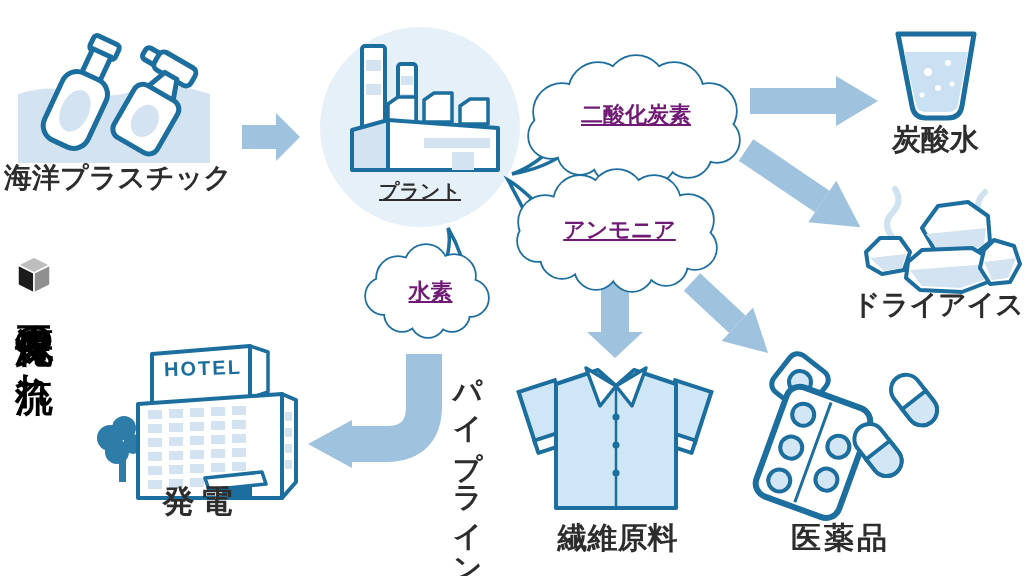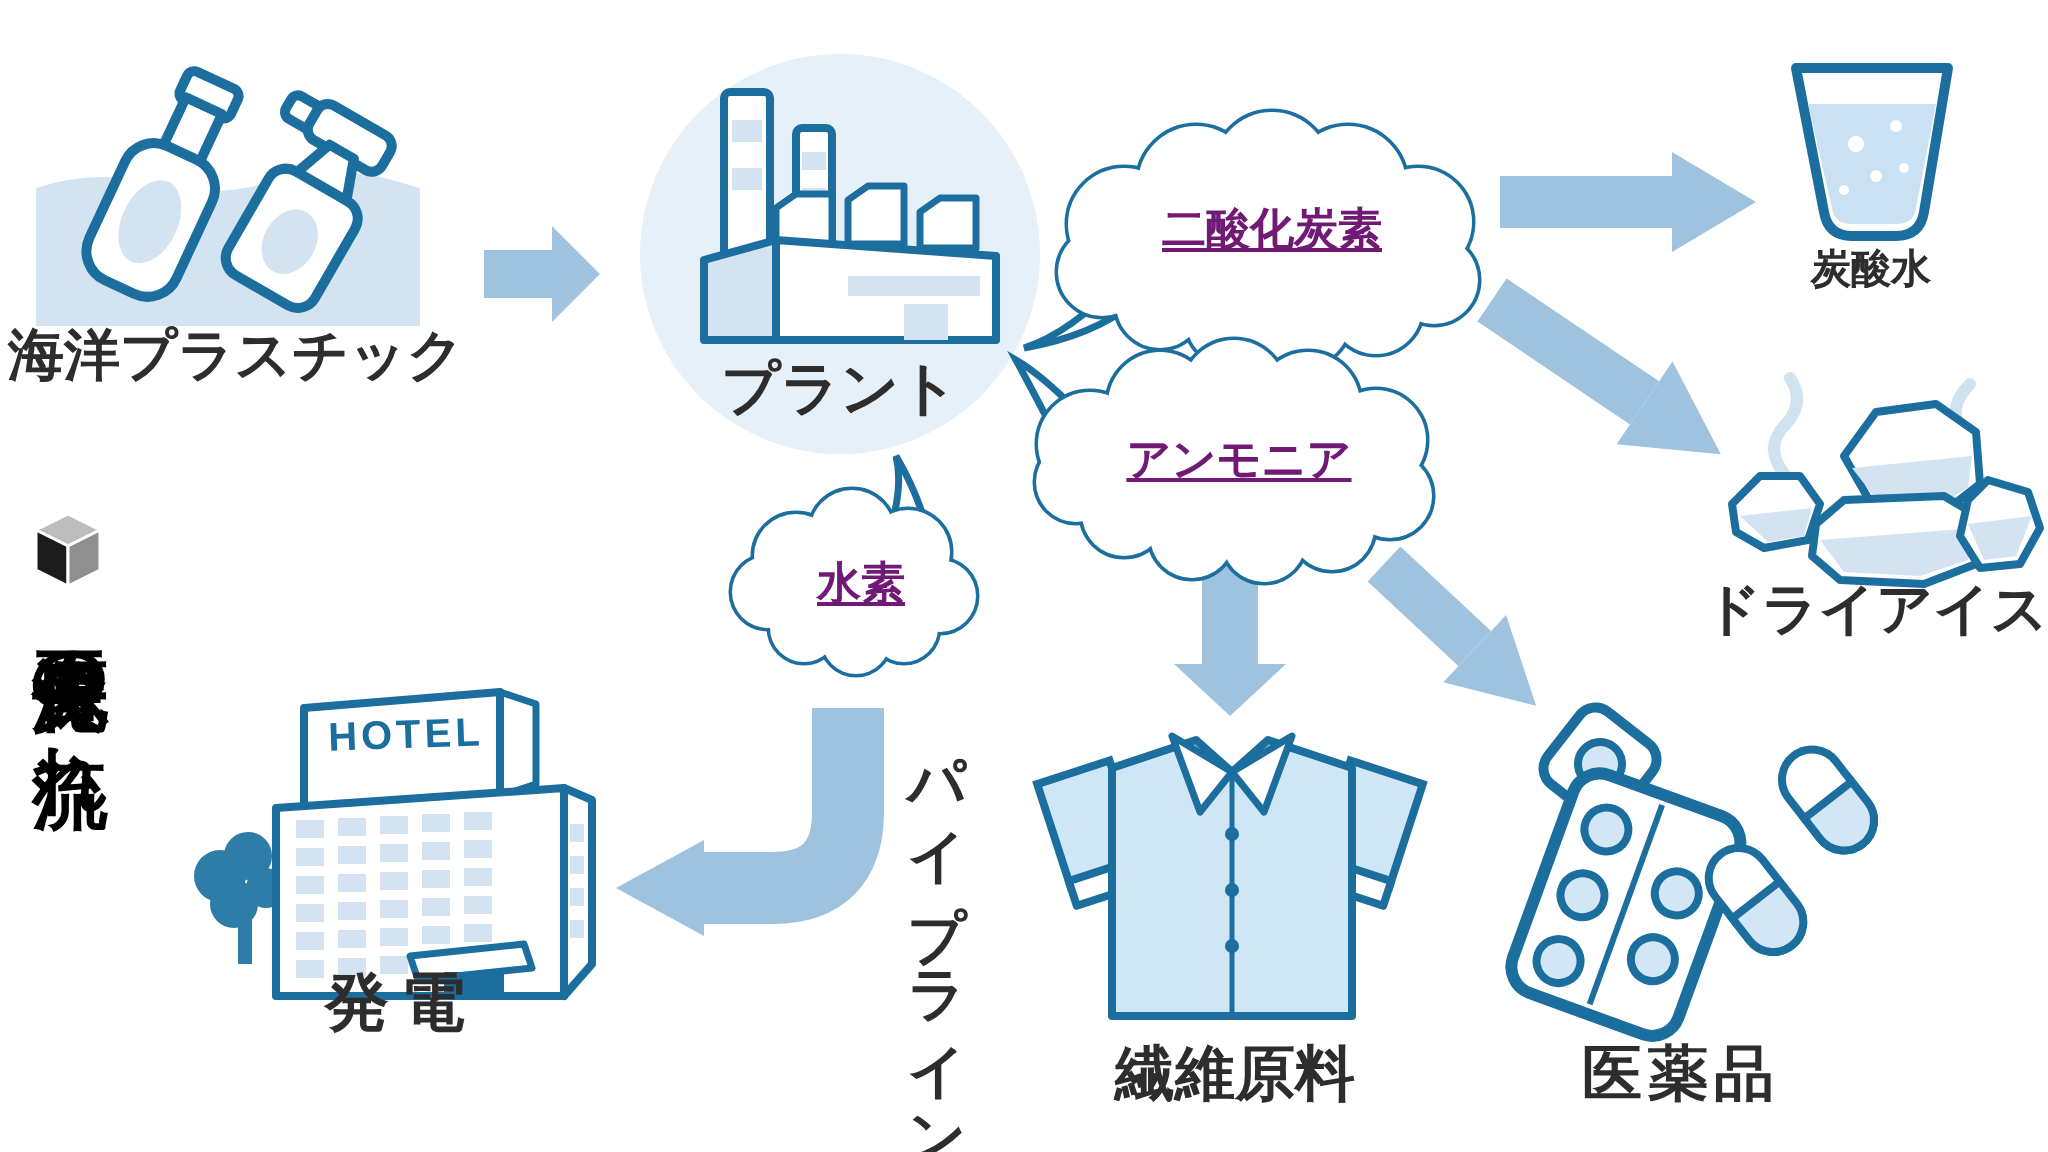--- a/index.html
+++ b/index.html
@@ -324,31 +324,31 @@
   <svg class="art" width="38" height="40" viewBox="0 0 38 40" style="left:15px;top:255px;">
     <polygon points="19,2 35,10 19,18 3,10" fill="#bdbdbd" stroke="#fff" stroke-width="1.5"></polygon>
     <polygon points="3,10 19,18 19,38 3,30" fill="#1c1c1c" stroke="#fff" stroke-width="1.5"></polygon>
     <polygon points="35,10 19,18 19,38 35,30" fill="#8f8f8f" stroke="#fff" stroke-width="1.5"></polygon>
   </svg>
 
   <div class="title-vert vert">再資源化の流れ</div>
 
   <div class="lbl" style="left:0px;top:163px;width:236px;font-size:28px;">海洋プラスチック</div>
 
-  <div class="lbl" style="left:350px;top:180px;width:140px;font-size:29px;">プラント</div>
+  <div class="lbl" style="left:350px;top:180px;width:140px;font-size:20px;text-decoration:underline;">プラント</div>
 
   <div class="lbl bubble-txt" style="left:545px;top:103px;width:182px;">二酸化炭素</div>
 
   <div class="lbl bubble-txt" style="left:388px;top:280px;width:85px;">水素</div>
 
   <div class="lbl bubble-txt" style="left:532px;top:218px;width:175px;">アンモニア</div>
 
   <div class="pipeline-vert vert">パイプライン</div>
 
-  <div class="lbl" style="left:868px;top:124px;width:135px;font-size:20px;">炭酸水</div>
+  <div class="lbl" style="left:868px;top:124px;width:135px;font-size:29px;">炭酸水</div>
 
   <div class="lbl" style="left:838px;top:290px;width:186px;font-size:28px;text-align:right;">ドライアイス</div>
 
   <div class="lbl" style="left:138px;top:484px;width:125px;font-size:32px;letter-spacing:6px;">発電</div>
 
   <div class="lbl" style="left:545px;top:521px;width:145px;font-size:30px;">繊維原料</div>
 
   <div class="lbl" style="left:778px;top:521px;width:125px;font-size:30px;letter-spacing:3px;">医薬品</div>
 
   <div class="hotel-sign">HOTEL</div>

